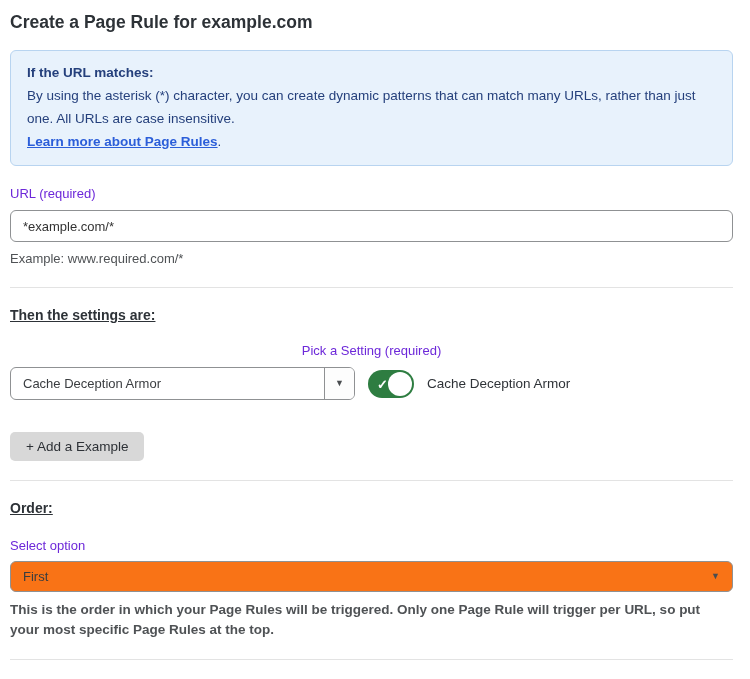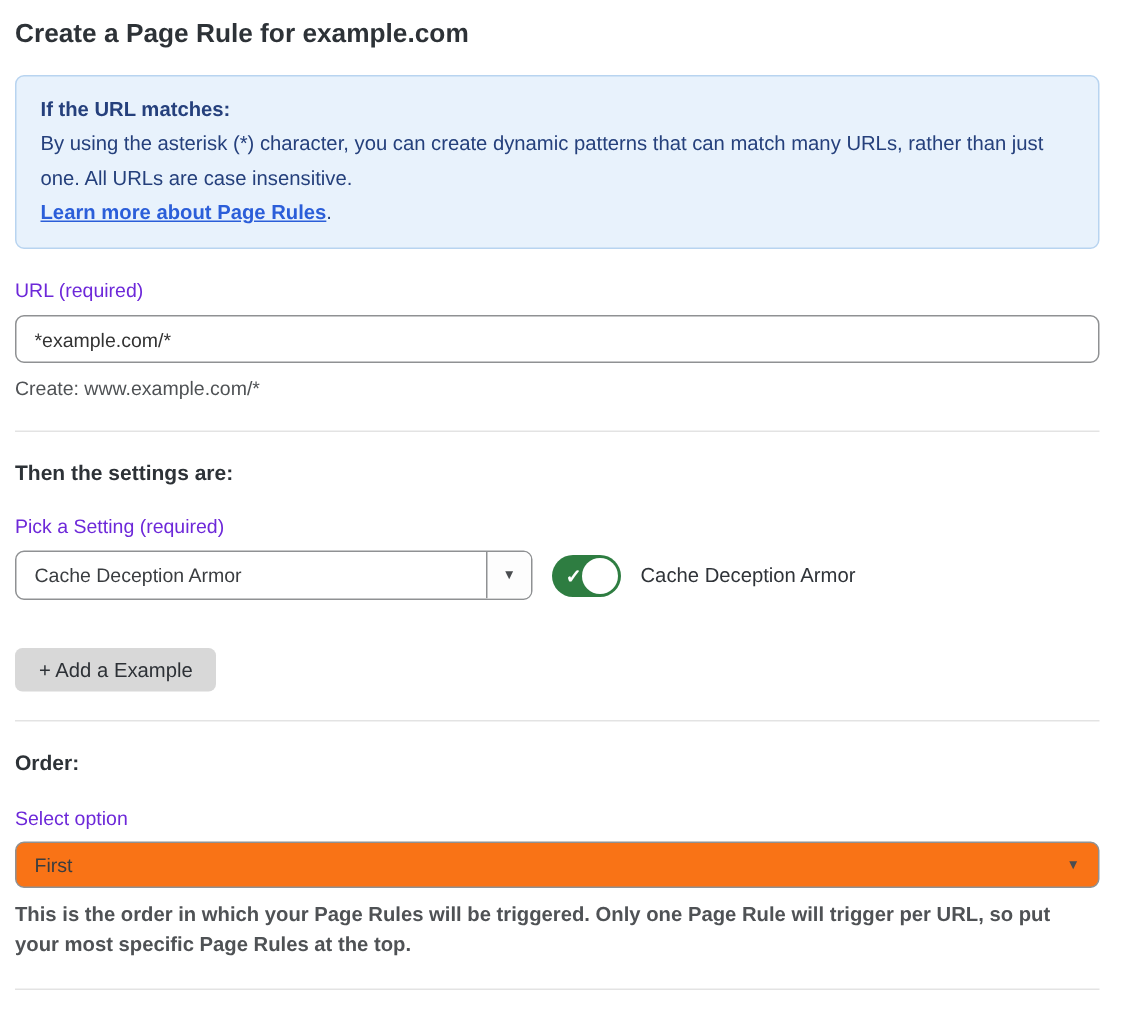--- a/index.html
+++ b/index.html
@@ -66,20 +66,21 @@
   .divider {
     border: none;
     border-top: 1px solid #e3e3e3;
     margin: 19px 0;
   }
   .section-heading {
     font-size: 14px;
     font-weight: bold;
     color: #2d3237;
     margin-bottom: 4px;
+    text-decoration: underline;
   }
   .setting-row {
     display: flex;
     align-items: center;
     margin-bottom: 0;
   }
   .dropdown {
     display: flex;
     align-items: stretch;
     width: 345px;
@@ -205,27 +206,27 @@
   <h1 class="page-title">Create a Page Rule for example.com</h1>
 
   <div class="info-box">
     <div class="info-heading">If the URL matches:</div>
     <div class="info-body">By using the asterisk (*) character, you can create dynamic patterns that can match many URLs, rather than just one. All URLs are case insensitive.</div>
     <div><a class="info-link">Learn more about Page Rules</a><span>.</span></div>
   </div>
 
   <div class="field-label">URL (required)</div>
   <input class="text-input" type="text" value="*example.com/*" style="">
-  <div class="helper-text">Create: www.example.com/*</div>
+  <div class="helper-text">Example: www.required.com/*</div>
 
   <hr class="divider">
 
   <div class="section-heading">Then the settings are:</div>
 
-  <div class="field-label" style="margin-top:20px;">Pick a Setting (required)</div>
+  <div class="field-label" style="margin-top:20px;text-align:center;">Pick a Setting (required)</div>
 
   <div class="setting-row">
     <div class="dropdown">
       <div class="dropdown-value">Cache Deception Armor</div>
       <div class="dropdown-arrow-btn">
         <span class="caret">▼</span>
       </div>
     </div>
     <div class="toggle">
       <span class="toggle-check">✓</span>

